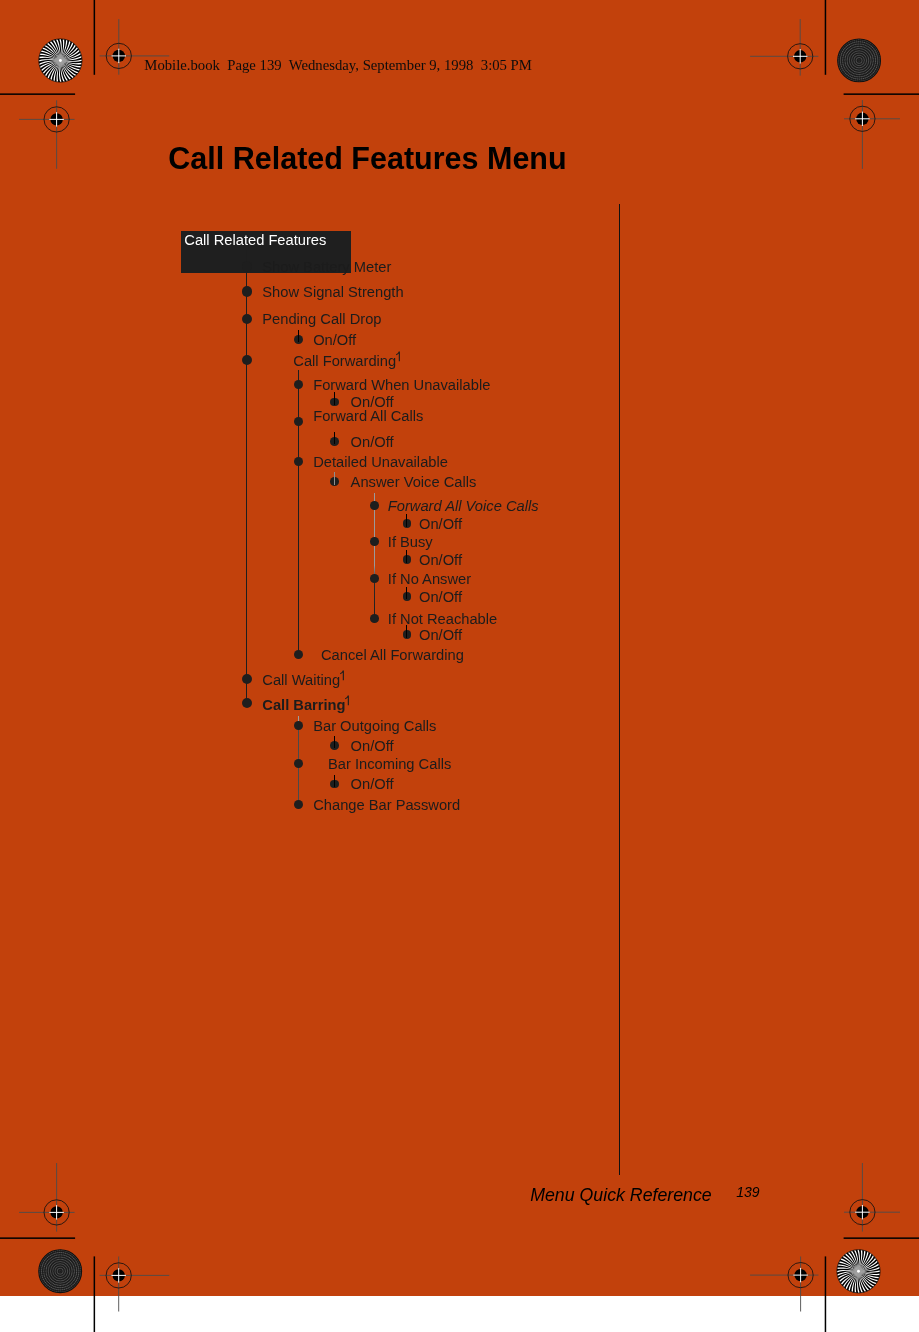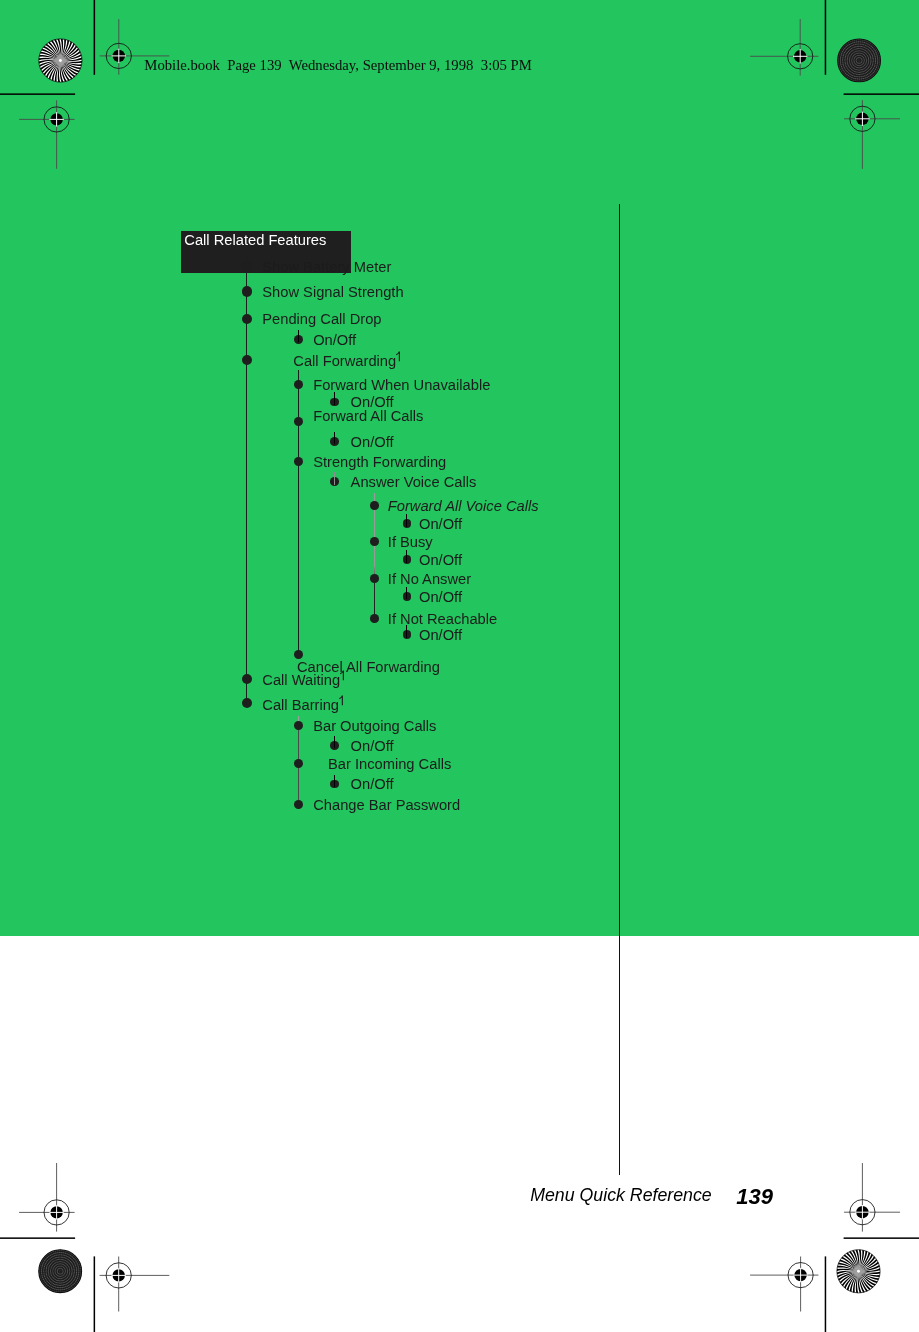--- a/index.html
+++ b/index.html
@@ -1,26 +1,26 @@
 <!DOCTYPE html>
 <html><head>
 <meta charset="utf-8">
 <title>Call Related Features Menu</title>
 <style>
   html,body{margin:0;padding:0;background:#ffffff;}
   body{width:919px;height:1332px;position:relative;overflow:hidden;
        font-family:"Liberation Sans",sans-serif;color:#000;-webkit-font-smoothing:antialiased;}
-  .page{position:absolute;left:0;top:0;width:919px;height:936px;background:#22c55e;}
+  .page{position:absolute;left:0;top:0;width:919px;height:1296px;background:#c2410c;}
 
   .hdrtext{position:absolute;font-family:"Liberation Serif",serif;font-size:14.72px;
            color:#0d0d0d;white-space:pre;}
   .title{position:absolute;font-family:"Liberation Sans",sans-serif;font-weight:bold;
          font-size:30.5px;color:#000;white-space:nowrap;}
   .footer-ref{position:absolute;font-style:italic;font-size:17.75px;white-space:nowrap;color:#000;}
-  .footer-pg{position:absolute;font-style:italic;font-weight:bold;font-size:22px;white-space:nowrap;color:#000;}
+  .footer-pg{position:absolute;font-style:italic;font-weight:normal;font-size:14px;white-space:nowrap;color:#000;}
   .vrule{position:absolute;background:#111;}
 
   
   #tree{position:absolute;left:0;top:0;width:919px;height:1332px;}
   .rootbox{position:absolute;background:#1f1f1f;color:#ffffff;font-size:14.7px;
            white-space:nowrap;line-height:1;padding:12px;}
   .rootbox span{position:absolute;left:3px;top:2.6px;}
   .node{position:absolute;font-size:14.7px;white-space:nowrap;color:#1c1c1c;line-height:1;}
   .sup{display:inline-block;width:5.2px;height:12.6px;position:relative;top:-3.2px;
        vertical-align:baseline;margin-left:-0.5px;}
@@ -31,20 +31,21 @@
 
   
   #marks{position:absolute;left:0;top:0;width:919px;height:1332px;}
   #marks svg{position:absolute;left:0;top:0;}
 </style>
 </head>
 <body>
 
 <div class="page">
   <div class="hdrtext" style="left:144.3px;top:56.6px;">Mobile.book  Page 139  Wednesday, September 9, 1998  3:05 PM</div>
+  <div class="title" style="left:168.3px;top:141.1px;">Call Related Features Menu</div>
   <div class="vrule" style="left:618.85px;top:204.2px;width:1.15px;height:971.3px;"></div>
   <div id="marks">
       <svg width="919" height="1332" viewBox="0 0 919 1332">
         <defs>
           <radialGradient id="starcore" cx="50%" cy="50%" r="50%">
             <stop offset="0%" stop-color="#a2a2a2" stop-opacity="0.95"></stop>
             <stop offset="55%" stop-color="#a2a2a2" stop-opacity="0.72"></stop>
             <stop offset="100%" stop-color="#a2a2a2" stop-opacity="0"></stop>
           </radialGradient>
           <g id="starmark">
@@ -283,21 +284,21 @@
       <div class="bullet" style="left: 330.05px; top: 397.65px; width: 8.7px; height: 8.7px;"></div>
       <div class="stem" style="left: 333.85px; top: 392.4px; width: 1.1px; height: 12.8px; background: rgb(0, 0, 0);"></div>
       <div class="node" style="left: 350.6px; top: 395.35px;">On/Off</div>
       <div class="bullet" style="left: 293.75px; top: 416.65px; width: 8.9px; height: 8.9px;"></div>
       <div class="node" style="left: 313.2px; top: 409px;">Forward All Calls</div>
       <div class="stem" style="left: 333.85px; top: 431.6px; width: 1.1px; height: 12.8px; background: rgb(0, 0, 0);"></div>
       <div class="bullet" style="left: 330.05px; top: 436.85px; width: 8.7px; height: 8.7px;"></div>
       <div class="stem" style="left: 333.85px; top: 431.6px; width: 1.1px; height: 12.8px; background: rgb(0, 0, 0);"></div>
       <div class="node" style="left: 350.6px; top: 434.55px;">On/Off</div>
       <div class="bullet" style="left: 293.75px; top: 456.95px; width: 8.9px; height: 8.9px;"></div>
-      <div class="node" style="left: 313.2px; top: 454.75px;">Strength Forwarding</div>
+      <div class="node" style="left: 313.2px; top: 454.75px;">Detailed Unavailable</div>
       <div class="stem" style="left: 333.85px; top: 471.9px; width: 1.1px; height: 12.8px; background: rgb(143, 143, 143);"></div>
       <div class="bullet" style="left: 330.05px; top: 477.15px; width: 8.7px; height: 8.7px;"></div>
       <div class="stem" style="left: 333.85px; top: 471.9px; width: 1.1px; height: 12.8px; background: rgb(143, 143, 143);"></div>
       <div class="node" style="left: 350.6px; top: 474.85px;">Answer Voice Calls</div>
       <div class="bullet" style="left: 369.85px; top: 501.05px; width: 8.7px; height: 8.7px;"></div>
       <div class="node" style="left: 387.8px; top: 498.75px; font-style: italic;">Forward All Voice Calls</div>
       <div class="stem" style="left: 406.35px; top: 513.9px; width: 1.1px; height: 12.8px; background: rgb(0, 0, 0);"></div>
       <div class="bullet" style="left: 402.55px; top: 519.15px; width: 8.7px; height: 8.7px;"></div>
       <div class="stem" style="left: 406.35px; top: 513.9px; width: 1.1px; height: 12.8px; background: rgb(0, 0, 0);"></div>
       <div class="node" style="left: 419px; top: 516.85px;">On/Off</div>
@@ -313,27 +314,27 @@
       <div class="bullet" style="left: 402.55px; top: 591.85px; width: 8.7px; height: 8.7px;"></div>
       <div class="stem" style="left: 406.35px; top: 586.6px; width: 1.1px; height: 12.8px; background: rgb(0, 0, 0);"></div>
       <div class="node" style="left: 419px; top: 589.55px;">On/Off</div>
       <div class="bullet" style="left: 369.85px; top: 613.85px; width: 8.7px; height: 8.7px;"></div>
       <div class="node" style="left: 387.8px; top: 611.55px;">If Not Reachable</div>
       <div class="stem" style="left: 406.35px; top: 624.8px; width: 1.1px; height: 12.8px; background: rgb(0, 0, 0);"></div>
       <div class="bullet" style="left: 402.55px; top: 630.05px; width: 8.7px; height: 8.7px;"></div>
       <div class="stem" style="left: 406.35px; top: 624.8px; width: 1.1px; height: 12.8px; background: rgb(0, 0, 0);"></div>
       <div class="node" style="left: 419px; top: 627.75px;">On/Off</div>
       <div class="bullet" style="left: 293.75px; top: 650.15px; width: 8.9px; height: 8.9px;"></div>
-      <div class="node" style="left: 297px; top: 647.95px; margin-top: 12px;">Cancel All Forwarding</div>
+      <div class="node" style="left: 321px; top: 647.95px;">Cancel All Forwarding</div>
       <div class="bullet" style="left: 241.55px; top: 673.95px; width: 10.1px; height: 10.1px;"></div>
       <div class="node" style="left: 262.3px; top: 672.35px;">Call Waiting<span class="sup" aria-label="1"><svg viewBox="0 0 56 106" xmlns="http://www.w3.org/2000/svg">
             <path d="M30 106 L30 24 C23 33 13 39 1 42 L1 30 C14 26 24 18 29 2 L42 2 L42 106 Z" fill="#1c1c1c"></path>
           </svg></span></div>
       <div class="bullet" style="left: 241.55px; top: 697.65px; width: 10.1px; height: 10.1px;"></div>
-      <div class="node" style="left: 262.3px; top: 697px;">Call Barring<span class="sup" aria-label="1"><svg viewBox="0 0 56 106" xmlns="http://www.w3.org/2000/svg">
+      <div class="node" style="left: 262.3px; top: 697px; font-weight: bold;">Call Barring<span class="sup" aria-label="1"><svg viewBox="0 0 56 106" xmlns="http://www.w3.org/2000/svg">
             <path d="M30 106 L30 24 C23 33 13 39 1 42 L1 30 C14 26 24 18 29 2 L42 2 L42 106 Z" fill="#1c1c1c"></path>
           </svg></span></div>
       <div class="bullet" style="left: 293.75px; top: 721.15px; width: 8.9px; height: 8.9px;"></div>
       <div class="node" style="left: 313.2px; top: 718.95px;">Bar Outgoing Calls</div>
       <div class="stem" style="left: 333.85px; top: 735.6px; width: 1.1px; height: 12.8px; background: rgb(0, 0, 0);"></div>
       <div class="bullet" style="left: 330.05px; top: 740.85px; width: 8.7px; height: 8.7px;"></div>
       <div class="stem" style="left: 333.85px; top: 735.6px; width: 1.1px; height: 12.8px; background: rgb(0, 0, 0);"></div>
       <div class="node" style="left: 350.6px; top: 738.55px;">On/Off</div>
       <div class="bullet" style="left: 293.75px; top: 759.05px; width: 8.9px; height: 8.9px;"></div>
       <div class="node" style="left: 328px; top: 756.85px;">Bar Incoming Calls</div>

